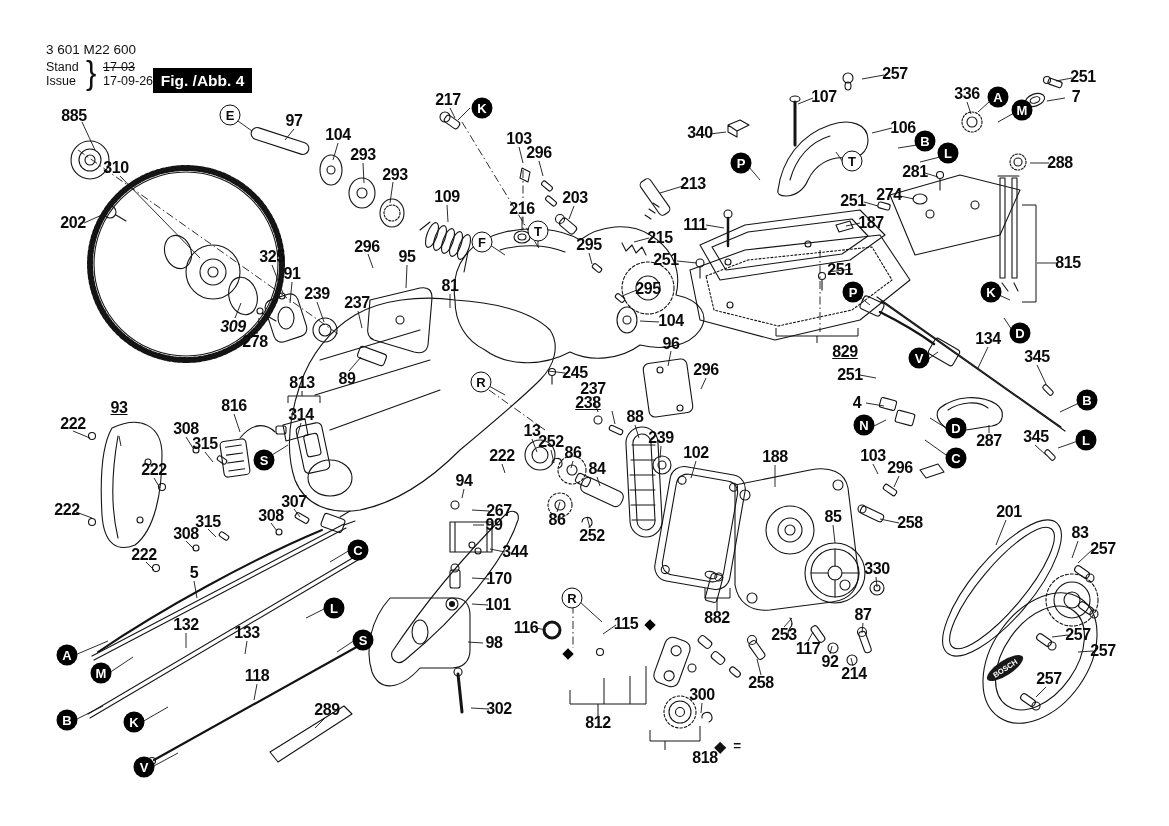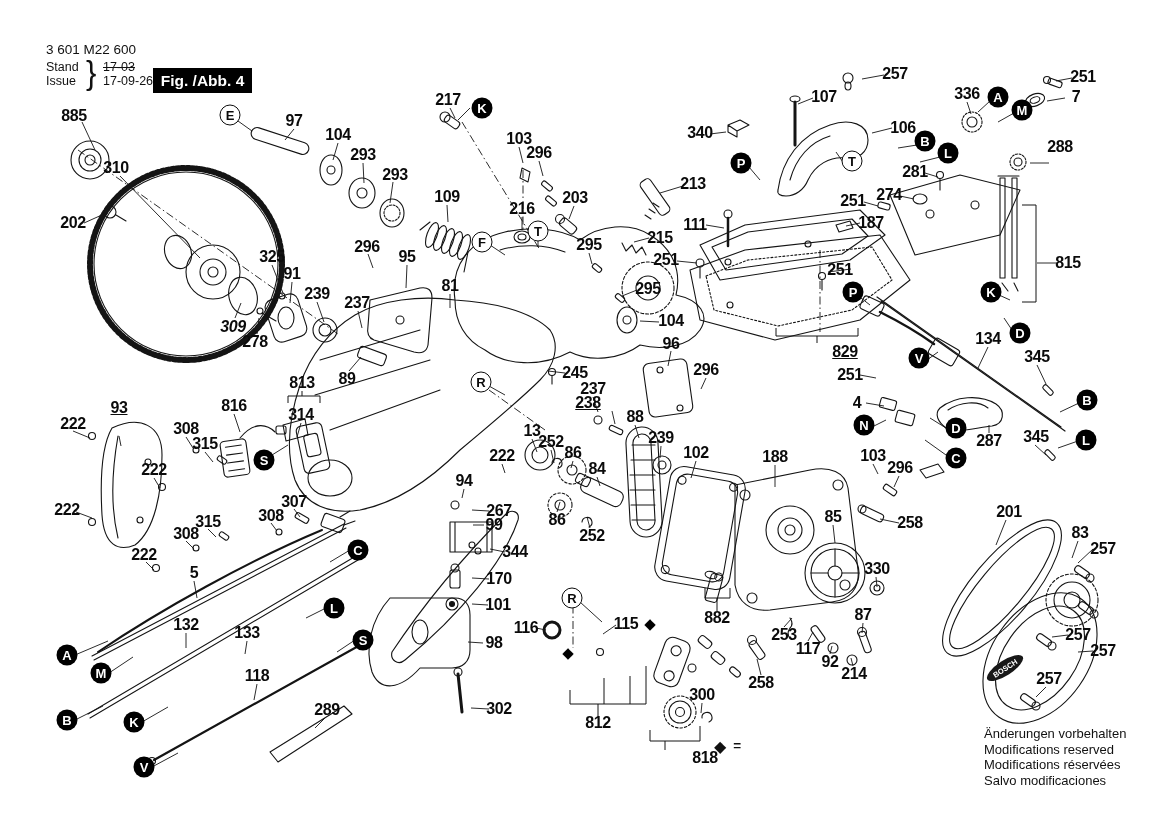--- a/index.html
+++ b/index.html
@@ -368,26 +368,20 @@
     <div class="strike">17-03</div>
     <div>17-09-26</div>
   </div>
   <div class="figbox">Fig. /Abb. 4</div>
 
   <div class="legend">
     <span class="d">◆</span>
     <span class="eq">=</span>
   </div>
 
-  <div class="footer">
-    <div>Änderungen vorbehalten</div>
-    <div>Modifications reserved</div>
-    <div>Modifications réservées</div>
-    <div>Salvo modificaciones</div>
-  </div>
 
   <div id="labels-layer">
       <div class="plabel" style="left: 74px; top: 116px;">885</div>
       <div class="plabel" style="left: 116px; top: 168px;">310</div>
       <div class="plabel" style="left: 73px; top: 223px;">202</div>
       <div class="plabel" style="left: 294px; top: 121px;">97</div>
       <div class="plabel" style="left: 338px; top: 135px;">104</div>
       <div class="plabel" style="left: 363px; top: 155px;">293</div>
       <div class="plabel" style="left: 395px; top: 175px;">293</div>
       <div class="plabel" style="left: 448px; top: 100px;">217</div>
@@ -434,21 +428,21 @@
       <div class="plabel" style="left: 666px; top: 260px;">251</div>
       <div class="plabel" style="left: 671px; top: 321px;">104</div>
       <div class="plabel" style="left: 671px; top: 344px;">96</div>
       <div class="plabel" style="left: 706px; top: 370px;">296</div>
       <div class="plabel" style="left: 895px; top: 74px;">257</div>
       <div class="plabel" style="left: 824px; top: 97px;">107</div>
       <div class="plabel" style="left: 903px; top: 128px;">106</div>
       <div class="plabel" style="left: 967px; top: 94px;">336</div>
       <div class="plabel" style="left: 1083px; top: 77px;">251</div>
       <div class="plabel" style="left: 1076px; top: 97px;">7</div>
-      <div class="plabel" style="left: 1060px; top: 147px;">288</div>
+      <div class="plabel" style="left: 1060px; top: 163px;">288</div>
       <div class="plabel" style="left: 915px; top: 172px;">281</div>
       <div class="plabel" style="left: 889px; top: 195px;">274</div>
       <div class="plabel" style="left: 853px; top: 201px;">251</div>
       <div class="plabel" style="left: 871px; top: 223px;">187</div>
       <div class="plabel" style="left: 840px; top: 270px;">251</div>
       <div class="plabel" style="left: 845px; top: 352px; text-decoration: underline;">829</div>
       <div class="plabel" style="left: 1068px; top: 263px;">815</div>
       <div class="plabel" style="left: 988px; top: 339px;">134</div>
       <div class="plabel" style="left: 1037px; top: 357px;">345</div>
       <div class="plabel" style="left: 1036px; top: 437px;">345</div>

